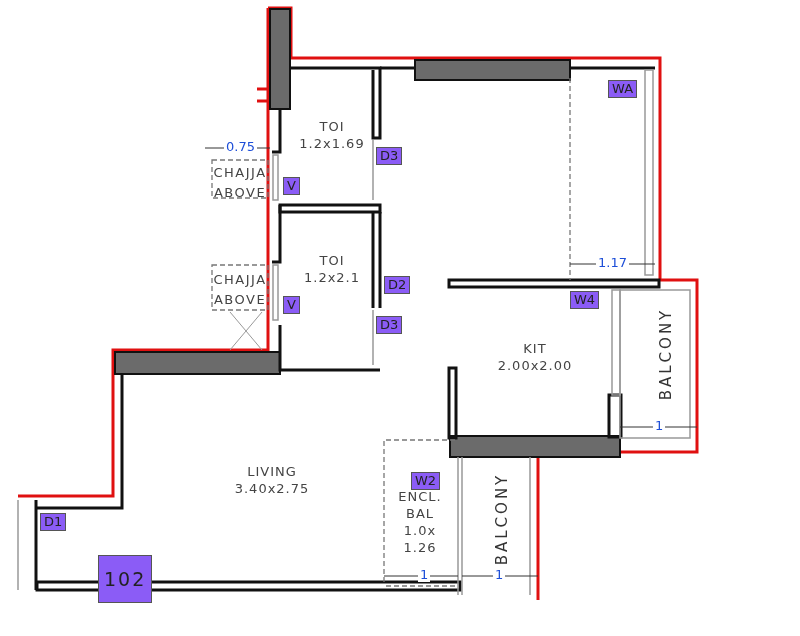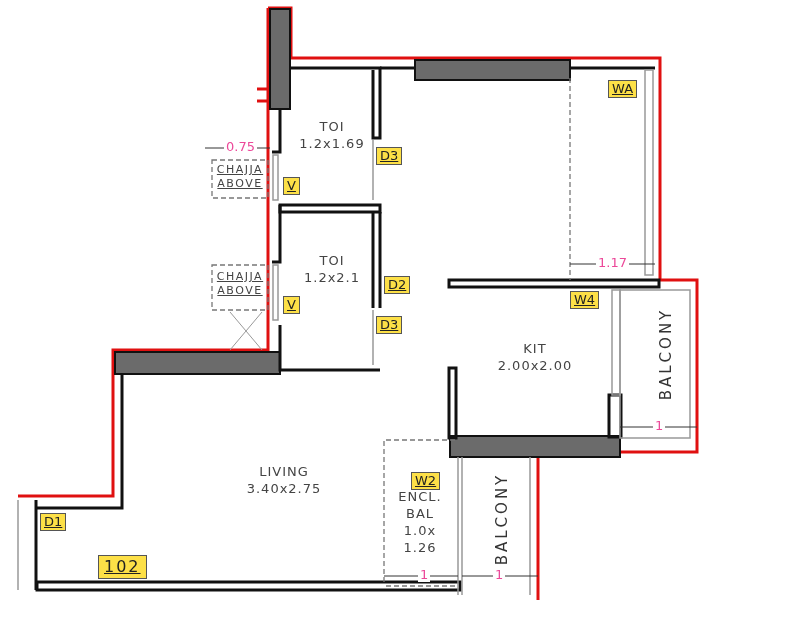--- a/index.html
+++ b/index.html
@@ -1,22 +1,22 @@
 <!DOCTYPE html>
 <html><head>
 <meta charset="utf-8">
 <style>
   html,body{margin:0;padding:0;background:#fff;}
   #plan{position:relative;width:800px;height:636px;overflow:hidden;background:#fff;font-family:"DejaVu Sans","Liberation Sans",sans-serif;color:#3a3a3a;}
   svg{position:absolute;left:0;top:0;}
   .lbl{position:absolute;text-align:center;font-size:13px;letter-spacing:1px;line-height:17px;color:#444;white-space:pre;transform:translateX(-50%);}
-  .tag{position:absolute;border:1.5px solid #555;background:#fde047;font-size:13px;line-height:16px;padding:0 3px;color:#222;text-decoration:underline;}
-  .dim{position:absolute;font-size:13px;color:#ec4899;background:#fff;padding:0 2px;}
+  .tag{position:absolute;border:1.5px solid #555;background:#8b5cf6;font-size:13px;line-height:16px;padding:0 3px;color:#222;}
+  .dim{position:absolute;font-size:13px;color:#1d4ed8;background:#fff;padding:0 2px;}
   .vert{position:absolute;font-size:15px;letter-spacing:3px;color:#333;transform:rotate(-90deg);transform-origin:center;white-space:nowrap;}
-  .small{font-size:11px;letter-spacing:1.5px;line-height:14px;text-decoration:underline;}
+  .small{font-size:13px;letter-spacing:1.5px;line-height:20px;}
 </style>
 </head>
 <body>
 
 <div id="plan">
   <svg width="800" height="636" viewBox="0 0 800 636">
 
     <polyline fill="none" stroke="#e01010" stroke-width="3" points="268,8 268,350 113,350 113,496 18,496"></polyline>
     <polyline fill="none" stroke="#e01010" stroke-width="3" points="268,8 291,8 291,58 660,58 660,280 697,280 697,452 620,452"></polyline>
     <polyline fill="none" stroke="#e01010" stroke-width="3" points="538,456 538,600"></polyline>
@@ -77,35 +77,35 @@
       <line x1="570" y1="264" x2="655" y2="264"></line>
       <line x1="620" y1="427" x2="697" y2="427"></line>
       <line x1="384" y1="576" x2="458" y2="576"></line>
       <line x1="462" y1="576" x2="538" y2="576"></line>
     </g>
   </svg>
 
   <div class="lbl" style="left:332px;top:118px"><span>TOI</span><br><span>1.2x1.69</span></div>
   <div class="lbl" style="left:332px;top:252px"><span>TOI</span><br><span>1.2x2.1</span></div>
   <div class="lbl" style="left:535px;top:340px"><span>KIT</span><br><span>2.00x2.00</span></div>
-  <div class="lbl" style="left:284px;top:463px"><span>LIVING</span><br><span>3.40x2.75</span></div>
+  <div class="lbl" style="left:272px;top:463px"><span>LIVING</span><br><span>3.40x2.75</span></div>
   <div class="lbl" style="left:420px;top:488px;width:50px;white-space:normal"><span>ENCL. BAL</span><br><span>1.0x 1.26</span></div>
   <div class="vert" style="left:620px;top:345px">BALCONY</div>
   <div class="vert" style="left:456px;top:510px">BALCONY</div>
 
   <div class="tag" style="left:376px;top:147px">D3</div>
   <div class="tag" style="left:384px;top:276px">D2</div>
   <div class="tag" style="left:376px;top:316px">D3</div>
   <div class="tag" style="left:283px;top:177px">V</div>
   <div class="tag" style="left:283px;top:296px">V</div>
   <div class="tag" style="left:608px;top:80px">WA</div>
   <div class="tag" style="left:570px;top:291px">W4</div>
   <div class="tag" style="left:411px;top:472px">W2</div>
   <div class="tag" style="left:40px;top:513px">D1</div>
-  <div class="tag" style="left:98px;top:555px;font-size:16px;letter-spacing:2px;line-height:22px;padding:0 5px">102</div>
+  <div class="tag" style="left:98px;top:555px;font-size:19px;letter-spacing:2px;line-height:22px;padding:12px 5px">102</div>
 
   <div class="lbl small" style="left:240px;top:163px">CHAJJA
 ABOVE</div>
   <div class="lbl small" style="left:240px;top:270px">CHAJJA
 ABOVE</div>
 
   <div class="dim" style="left:224px;top:139px">0.75</div>
   <div class="dim" style="left:596px;top:255px">1.17</div>
   <div class="dim" style="left:653px;top:418px">1</div>
   <div class="dim" style="left:418px;top:567px">1</div>

